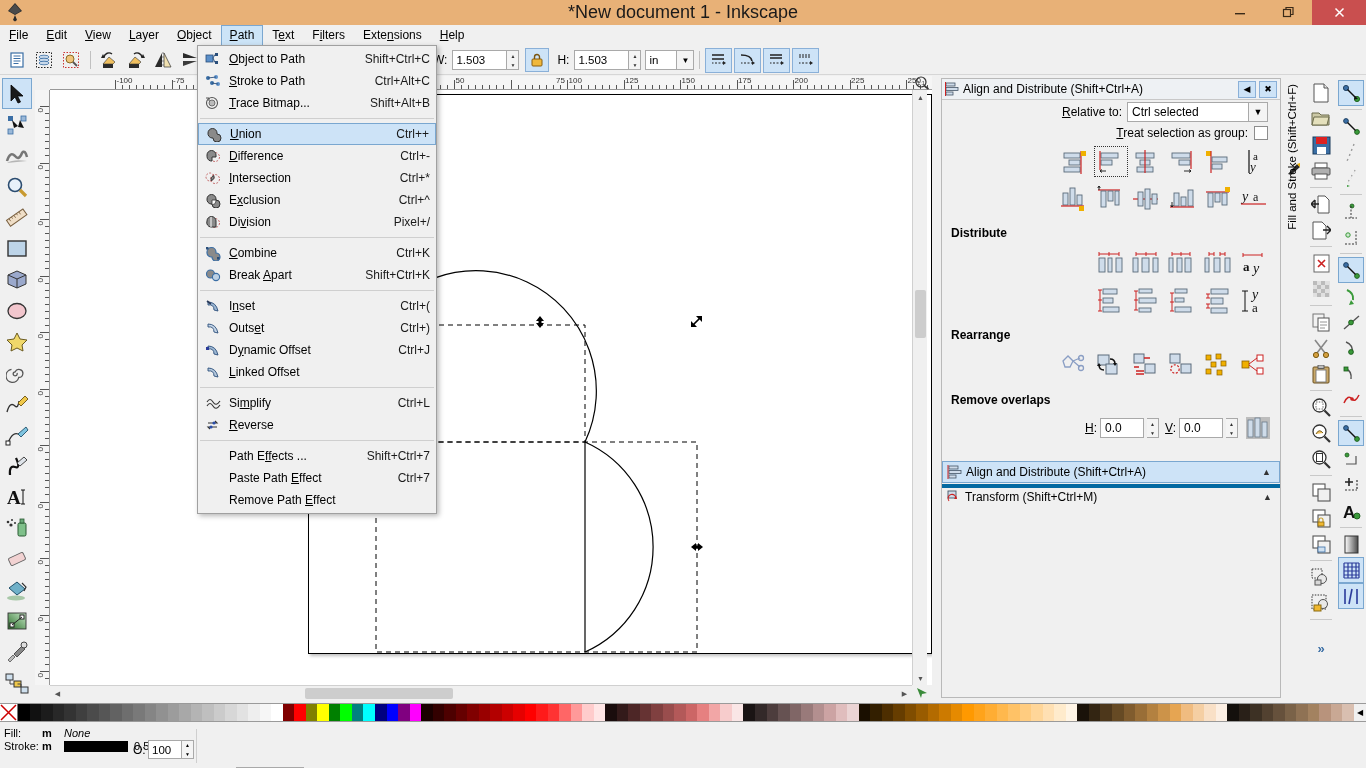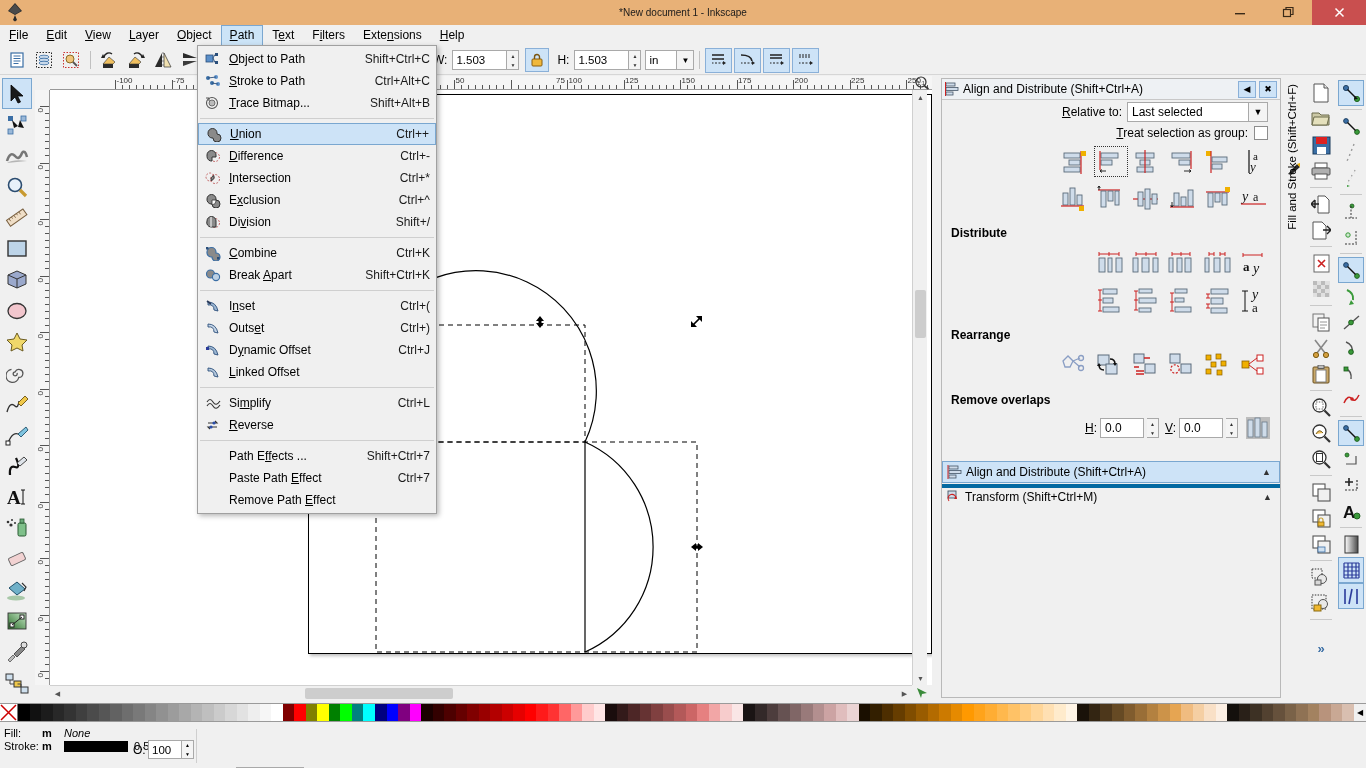--- a/index.html
+++ b/index.html
@@ -14,21 +14,21 @@
   #app { position: relative; width: 1366px; height: 768px; background: #f0f0f0; }
 
   
   .titlebar {
     position: absolute; left:0; top:0; width:1366px; height:25px;
     background: #e8b177;
     display: flex; align-items: center;
   }
   .title-text {
     position:absolute; left:0; right:0; text-align:center;
-    font-size: 10px; color:#1a1a1a; line-height:25px;
+    font-size: 18px; color:#1a1a1a; line-height:25px;
   }
   .win-btns { position:absolute; right:0; top:0; height:25px; display:flex; }
   .win-btn {
     width:48px; height:25px; display:flex; align-items:center; justify-content:center;
     color:#3a2a18; font-size:13px;
   }
   .win-btn.close { background:#c94f4f; color:#fff; width:54px; }
 
   
   .menubar {
@@ -901,21 +901,21 @@
 
     <div class="dd-item">
       <span class="dd-icon">
         <svg width="17" height="15" viewBox="0 0 17 15">
             <circle cx="10" cy="8" r="4.5" fill="none" stroke="#c05a5a" stroke-width=".9" stroke-dasharray="2 1.5"></circle>
             <path d="M2 6 a4.5 4.5 0 0 1 9 0 v6 h-5 a4.5 4.5 0 0 1 -4 -6 z" fill="#8a8a8a" stroke="#333" stroke-width="1"></path>
             <path d="M6 2 v10" stroke="#fff" stroke-width="1"></path>
           </svg>
       </span>
       <span class="dd-label">Di<u>v</u>ision</span>
-      <span class="dd-accel">Shift+/</span>
+      <span class="dd-accel">Pixel+/</span>
     </div>
 
 
     <div class="dd-sep"></div>
 
     <div class="dd-item">
       <span class="dd-icon">
         <svg width="17" height="15" viewBox="0 0 17 15">
             <path d="M2 6 a4.5 4.5 0 0 1 9 0 v1 a4 4 0 1 1 -4 4 h-1 a4.5 4.5 0 0 1 -4 -5 z" fill="#8a8a8a" stroke="#3a6ea5" stroke-width="1.2"></path>
             <rect x="1" y="1" width="2.5" height="2.5" fill="#2a4e7a"></rect>
@@ -1040,21 +1040,21 @@
       <span>Align and Distribute (Shift+Ctrl+A)</span>
       <span style="margin-left:auto;display:flex;">
         <span class="dock-hbtn">◀</span>
         <span class="dock-hbtn">✖</span>
       </span>
     </div>
 
 
     <div class="relrow">
       <label><u>R</u>elative to:</label>
-      <div class="combo">Last selected</div>
+      <div class="combo">Ctrl selected</div>
       <div class="combo-arrow">▼</div>
     </div>
 
     <div class="grprow">
       <span><u>T</u>reat selection as group:</span>
       <span class="chk"></span>
     </div>
 
     <div class="iconrow">
       <div class="ibtn">

